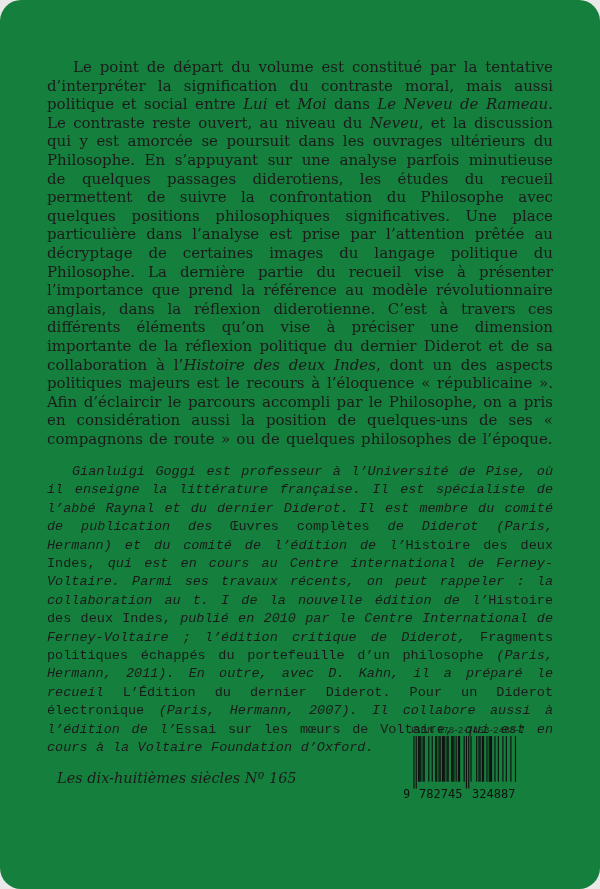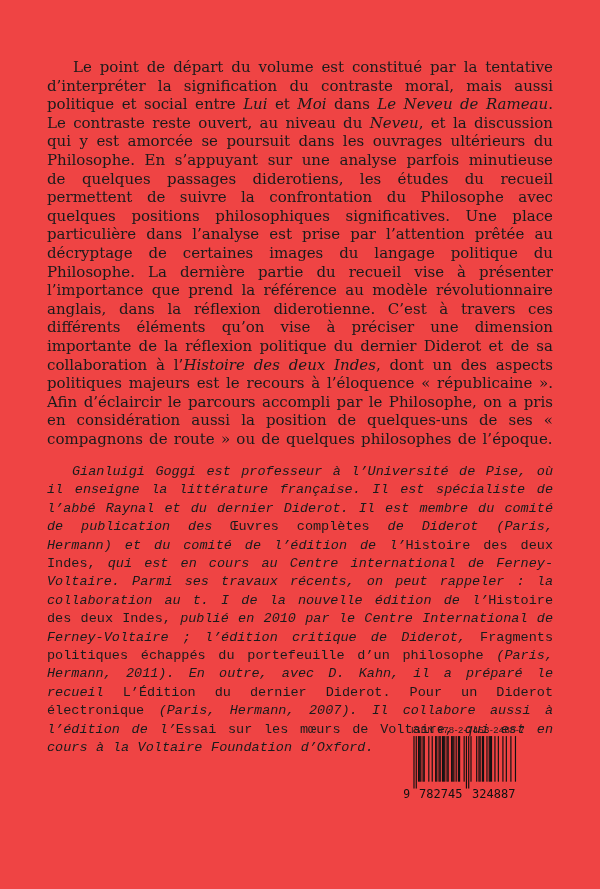--- a/index.html
+++ b/index.html
@@ -1,23 +1,24 @@
 <!DOCTYPE html>
 <html lang="fr"><head>
 <meta charset="utf-8">
 <style>
   html,body{margin:0;padding:0;background:#e9e9e9;}
   .cover{
     position:relative;
     width:600px;height:889px;
     margin:0 auto;
-    background:#ef4444;
+    background:#15803d;
     font-family:"DejaVu Serif", serif;
     color:#1b1b1b;
     overflow:hidden;
+    border-radius:21px;
   }
   .p1{
     position:absolute;left:47px;top:58px;width:506px;margin:0;
     font-size:15px;line-height:18.6px;
     text-align:justify;text-indent:26px;
     word-spacing:1.5px;
   }
   .p2{
     position:absolute;left:47px;top:462px;width:506px;margin:0;
     font-size:13.5px;line-height:16.4px;
@@ -42,20 +43,21 @@
 </style>
 </head>
 <body>
 
 <div class="cover">
 
   <p class="p1"><span style="font-style: normal;">Le point de départ du volume est constitué par la tentative d’interpréter la signification du contraste moral, mais aussi politique et social entre </span><span style="font-style: italic;">Lui</span><span style="font-style: normal;"> et </span><span style="font-style: italic;">Moi</span><span style="font-style: normal;"> dans </span><span style="font-style: italic;">Le Neveu de Rameau</span><span style="font-style: normal;">. Le contraste reste ouvert, au niveau du </span><span style="font-style: italic;">Neveu</span><span style="font-style: normal;">, et la discussion qui y est amorcée se poursuit dans les ouvrages ultérieurs du Philosophe. En s’appuyant sur une analyse parfois minutieuse de quelques passages diderotiens, les études du recueil permettent de suivre la confrontation du Philosophe avec quelques positions philosophiques significatives. Une place particulière dans l’analyse est prise par l’attention prêtée au décryptage de certaines images du langage politique du Philosophe. La dernière partie du recueil vise à présenter l’importance que prend la référence au modèle révolutionnaire anglais, dans la réflexion diderotienne. C’est à travers ces différents éléments qu’on vise à préciser une dimension importante de la réflexion politique du dernier Diderot et de sa collaboration à l’</span><span style="font-style: italic;">Histoire des deux Indes</span><span style="font-style: normal;">, dont un des aspects politiques majeurs est le recours à l’éloquence « républicaine ». Afin d’éclaircir le parcours accompli par le Philosophe, on a pris en considération aussi la position de quelques-uns de ses « compagnons de route » ou de quelques philosophes de l’époque.</span></p>
 
   <p class="p2"><span style="font-style: italic;">Gianluigi Goggi est professeur à l’Université de Pise, où il enseigne la littérature française. Il est spécialiste de l’abbé Raynal et du dernier Diderot. Il est membre du comité de publication des </span><span style="font-style: normal;">Œuvres complètes</span><span style="font-style: italic;"> de Diderot (Paris, Hermann) et du comité de l’édition de l’</span><span style="font-style: normal;">Histoire des deux Indes,</span><span style="font-style: italic;"> qui est en cours au Centre international de Ferney-Voltaire. Parmi ses travaux récents, on peut rappeler : la collaboration au t. I de la nouvelle édition de l’</span><span style="font-style: normal;">Histoire des deux Indes,</span><span style="font-style: italic;"> publié en 2010 par le Centre International de Ferney-Voltaire ; l’édition critique de Diderot, </span><span style="font-style: normal;">Fragments politiques échappés du portefeuille d’un philosophe</span><span style="font-style: italic;"> (Paris, Hermann, 2011). En outre, avec D. Kahn, il a préparé le recueil </span><span style="font-style: normal;">L’Édition du dernier Diderot. Pour un Diderot électronique</span><span style="font-style: italic;"> (Paris, Hermann, 2007). Il collabore aussi à l’édition de l’</span><span style="font-style: normal;">Essai sur les mœurs de Voltaire,</span><span style="font-style: italic;"> qui est en cours à la Voltaire Foundation d’Oxford.</span></p>
 
+  <div class="series">Les dix-huitièmes siècles Nº 165</div>
 
   <div class="barcode-block">
     <div class="isbn-label">ISBN  978-2-7453-2488-7</div>
     <div class="ean">
         <svg width="122" height="64" viewBox="-10 0 107 56">
           <rect x="0" y="0" width="1.02" height="46" fill="#111111"></rect>
           <rect x="2" y="0" width="1.02" height="46" fill="#111111"></rect>
           <rect x="4" y="0" width="1.02" height="40" fill="#111111"></rect>
           <rect x="5" y="0" width="1.02" height="40" fill="#111111"></rect>
           <rect x="6" y="0" width="1.02" height="40" fill="#111111"></rect>

